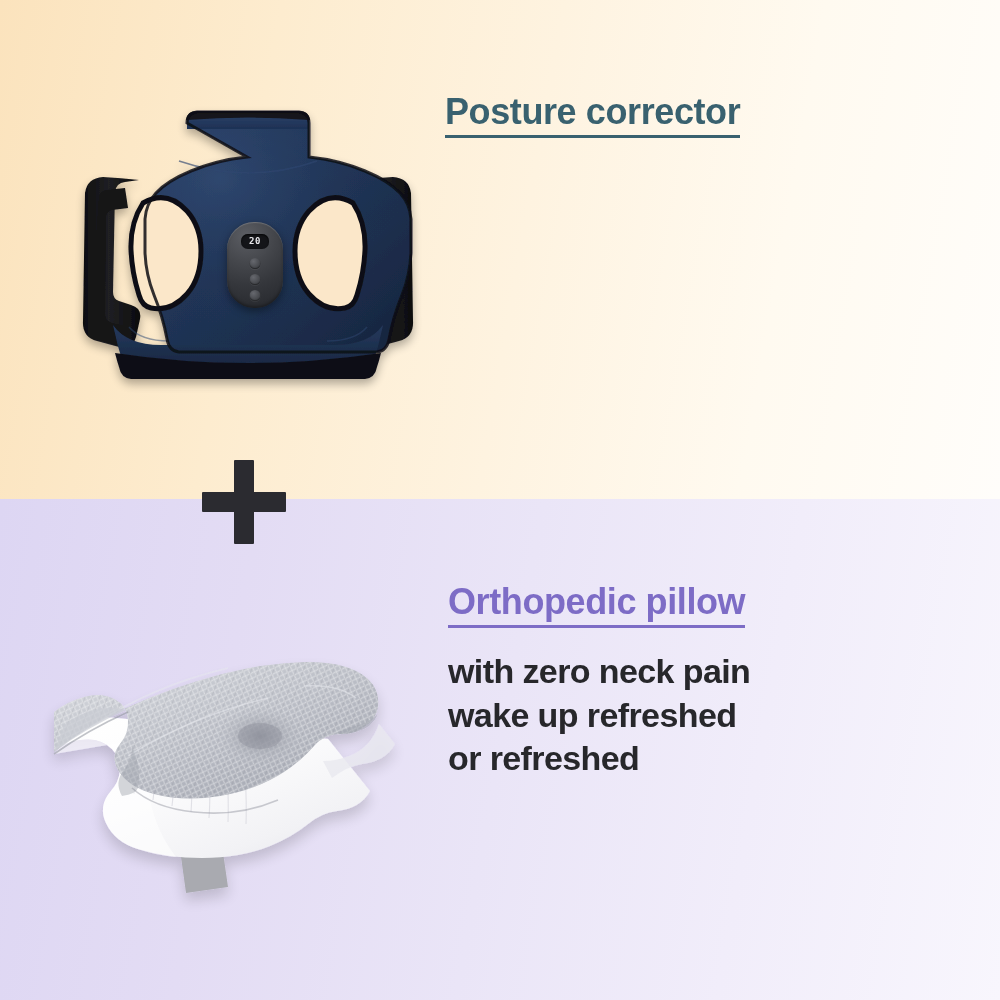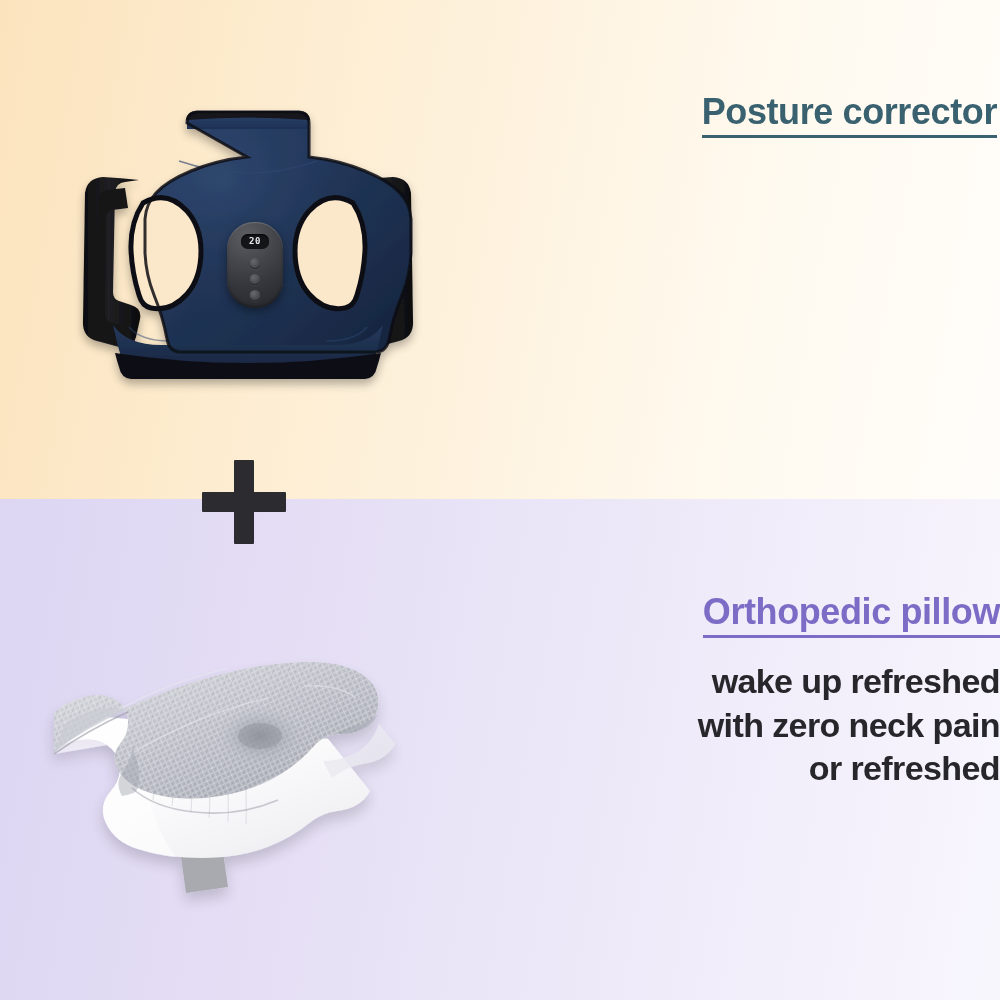--- a/index.html
+++ b/index.html
@@ -51,21 +51,21 @@
     position:absolute;
     background:#2b2b30;
     border-radius:1px;
   }
   .plus .bar-v{ left:32px; top:0;   width:20px; height:84px; }
   .plus .bar-h{ left:0;   top:32px; width:84px; height:20px; }
 
   
   .copy{
     position:absolute;
-    text-align:right;
+    text-align:left;
     z-index:20;
   }
   .copy-top{ left:445px; top:92px;  width:552px; }
   .copy-bottom{ left:448px; top:592px; width:552px; }
 
   .head{
     font-weight:700;
     font-size:36px;
     letter-spacing:-0.4px;
     line-height:1.12;
@@ -290,25 +290,25 @@
       <div class="module-btn b3"></div>
     </div>
 
     <div class="copy copy-top">
       <div class="head head-top">Posture corrector</div>
     </div>
   </div>
 
   <div class="panel panel-bottom">
 
-    <div class="copy copy-bottom" style="top:93px;">
+    <div class="copy copy-bottom" style="top:83px;">
       <div class="head head-bottom">Orthopedic pillow</div>
       <div class="sub">
+        <div>with zero neck pain</div>
         <div>wake up refreshed</div>
-        <div>with zero neck pain</div>
         <div>or refreshed</div>
       </div>
     </div>
   </div>
 
   <div class="pillow">
     <svg viewBox="0 0 470 288" xmlns="http://www.w3.org/2000/svg">
       <defs>
         <linearGradient id="foamG" x1="0.1" y1="0" x2="0.9" y2="1">
           <stop offset="0%" stop-color="#ffffff"></stop>

